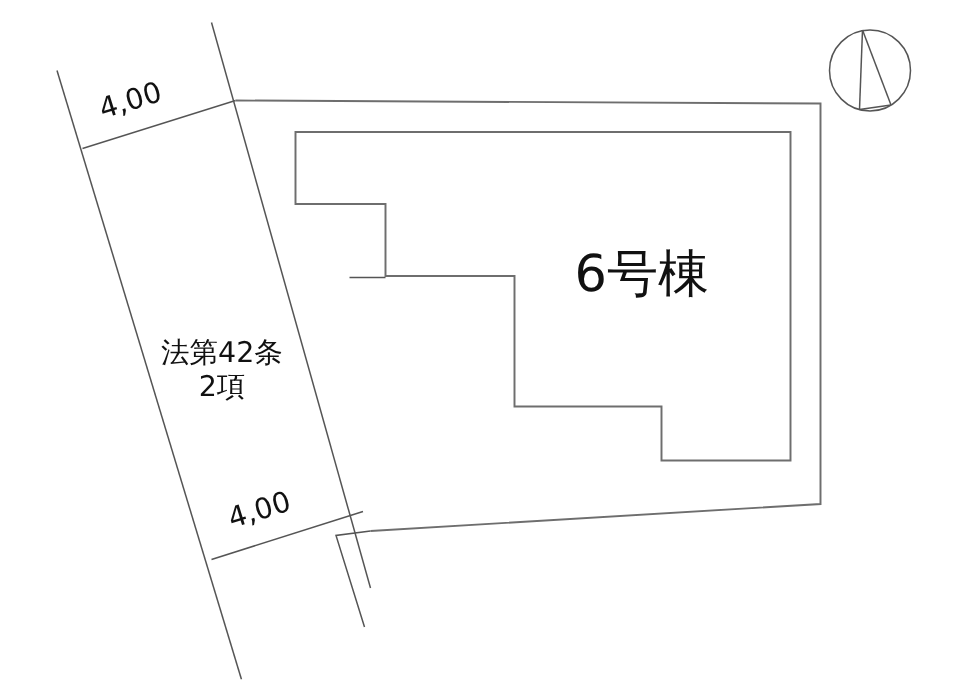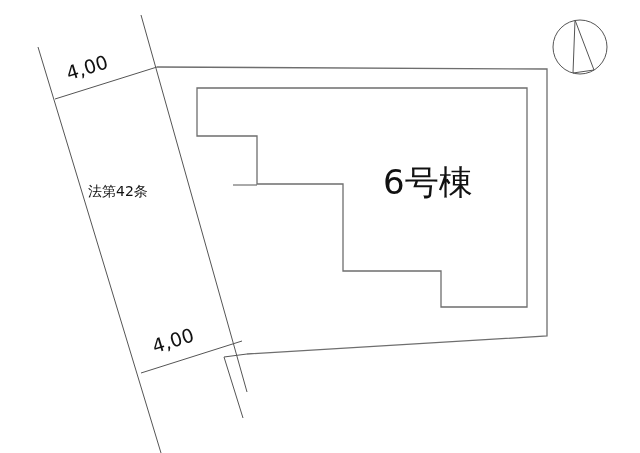--- a/index.html
+++ b/index.html
@@ -3,21 +3,21 @@
   <meta charset="utf-8">
   <style>
     html, body { margin: 0; padding: 0; background: #ffffff; }
     body { width: 640px; height: 453px; overflow: hidden; position: relative; }
     #stage { position: absolute; left: 0; top: 0; width: 640px; height: 453px; }
     svg { position: absolute; left: 0; top: 0; }
     .ln { stroke: #555555; stroke-width: 1; fill: none; }
     .ln2 { stroke: #6e6e6e; stroke-width: 1.3; fill: none; }
     .lbl { position: absolute; color: #111111; font-family: "DejaVu Sans", sans-serif; white-space: nowrap; }
     .dim { font-size: 19px; font-family: "DejaVu Sans", sans-serif; letter-spacing: 0px; }
-    .road { font-size: 14px; line-height: 23px; text-align: left; }
+    .road { font-size: 19px; line-height: 23px; text-align: center; margin-top: 44px; }
     .bldg { font-size: 34px; }
   </style>
 </head>
 <body>
 
 <div id="stage">
   <svg width="640" height="453" viewBox="0 0 640 453">
 
     <line class="ln" x1="38" y1="47" x2="161" y2="453"></line>
     <line class="ln" x1="141" y1="15" x2="247" y2="392"></line>
@@ -38,16 +38,17 @@
       <line class="ln" x1="573" y1="73" x2="594" y2="70"></line>
     </g>
   </svg>
 
   <div class="lbl dim" style="left:70px; top:62px; transform: rotate(-17deg); transform-origin: left bottom;">4,00</div>
 
   <div class="lbl dim" style="left:156px; top:335px; transform: rotate(-17deg); transform-origin: left bottom;">4,00</div>
 
   <div class="lbl road" style="left:88px; top:180px; width:120px;">
     <div>法第42条</div>
+    <div>2項</div>
   </div>
 
   <div class="lbl bldg" style="left:383px; top:160px;">6号棟</div>
 </div>
 
 </body></html>

